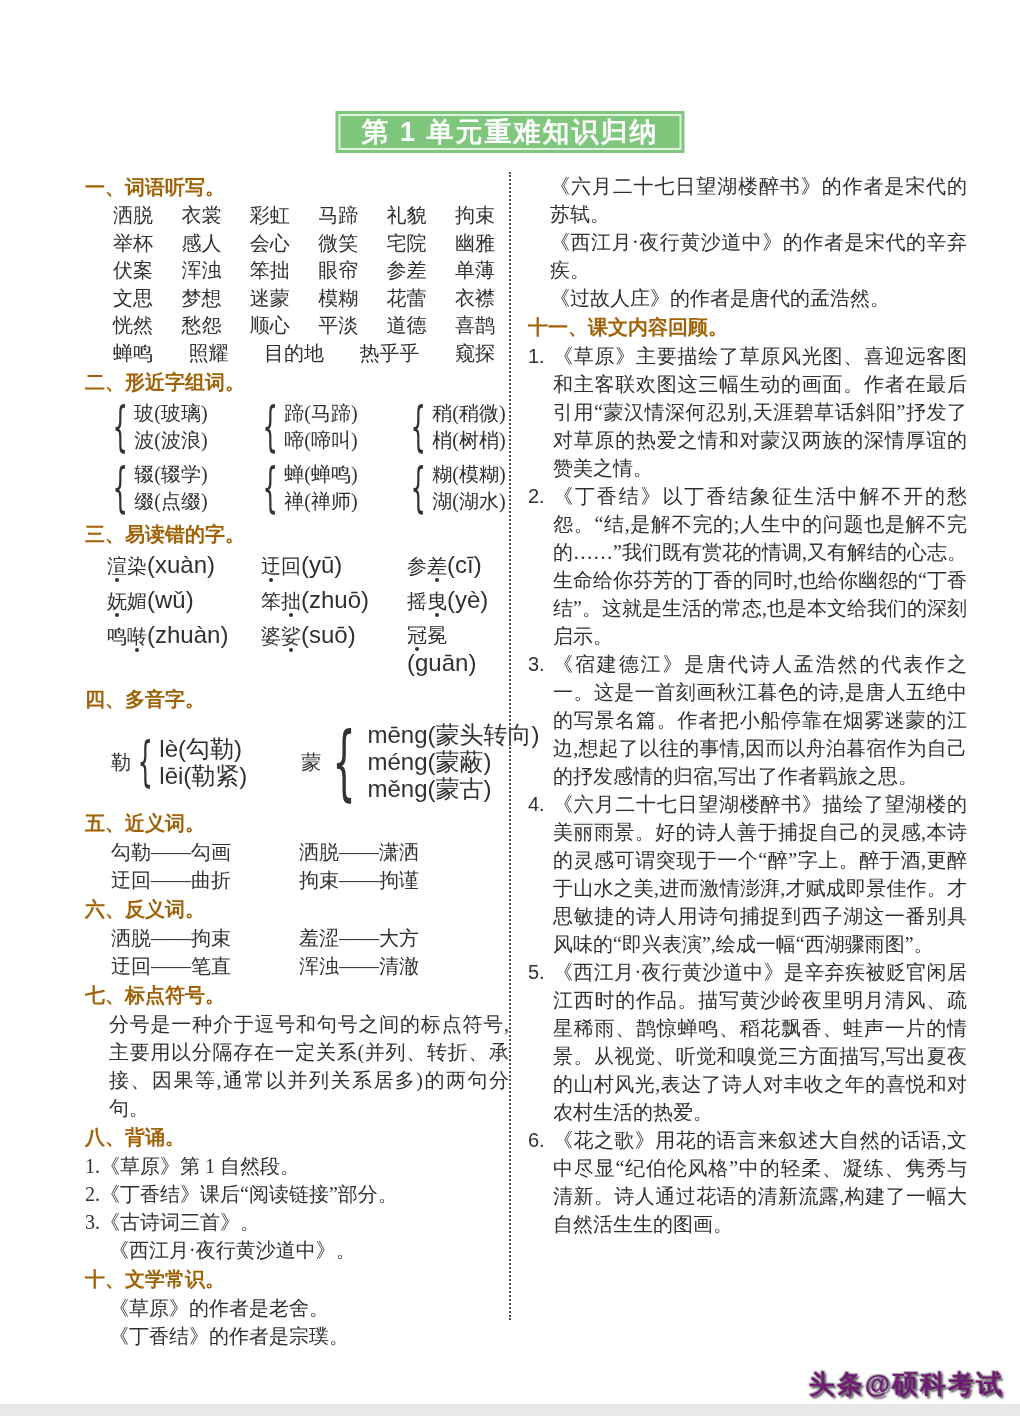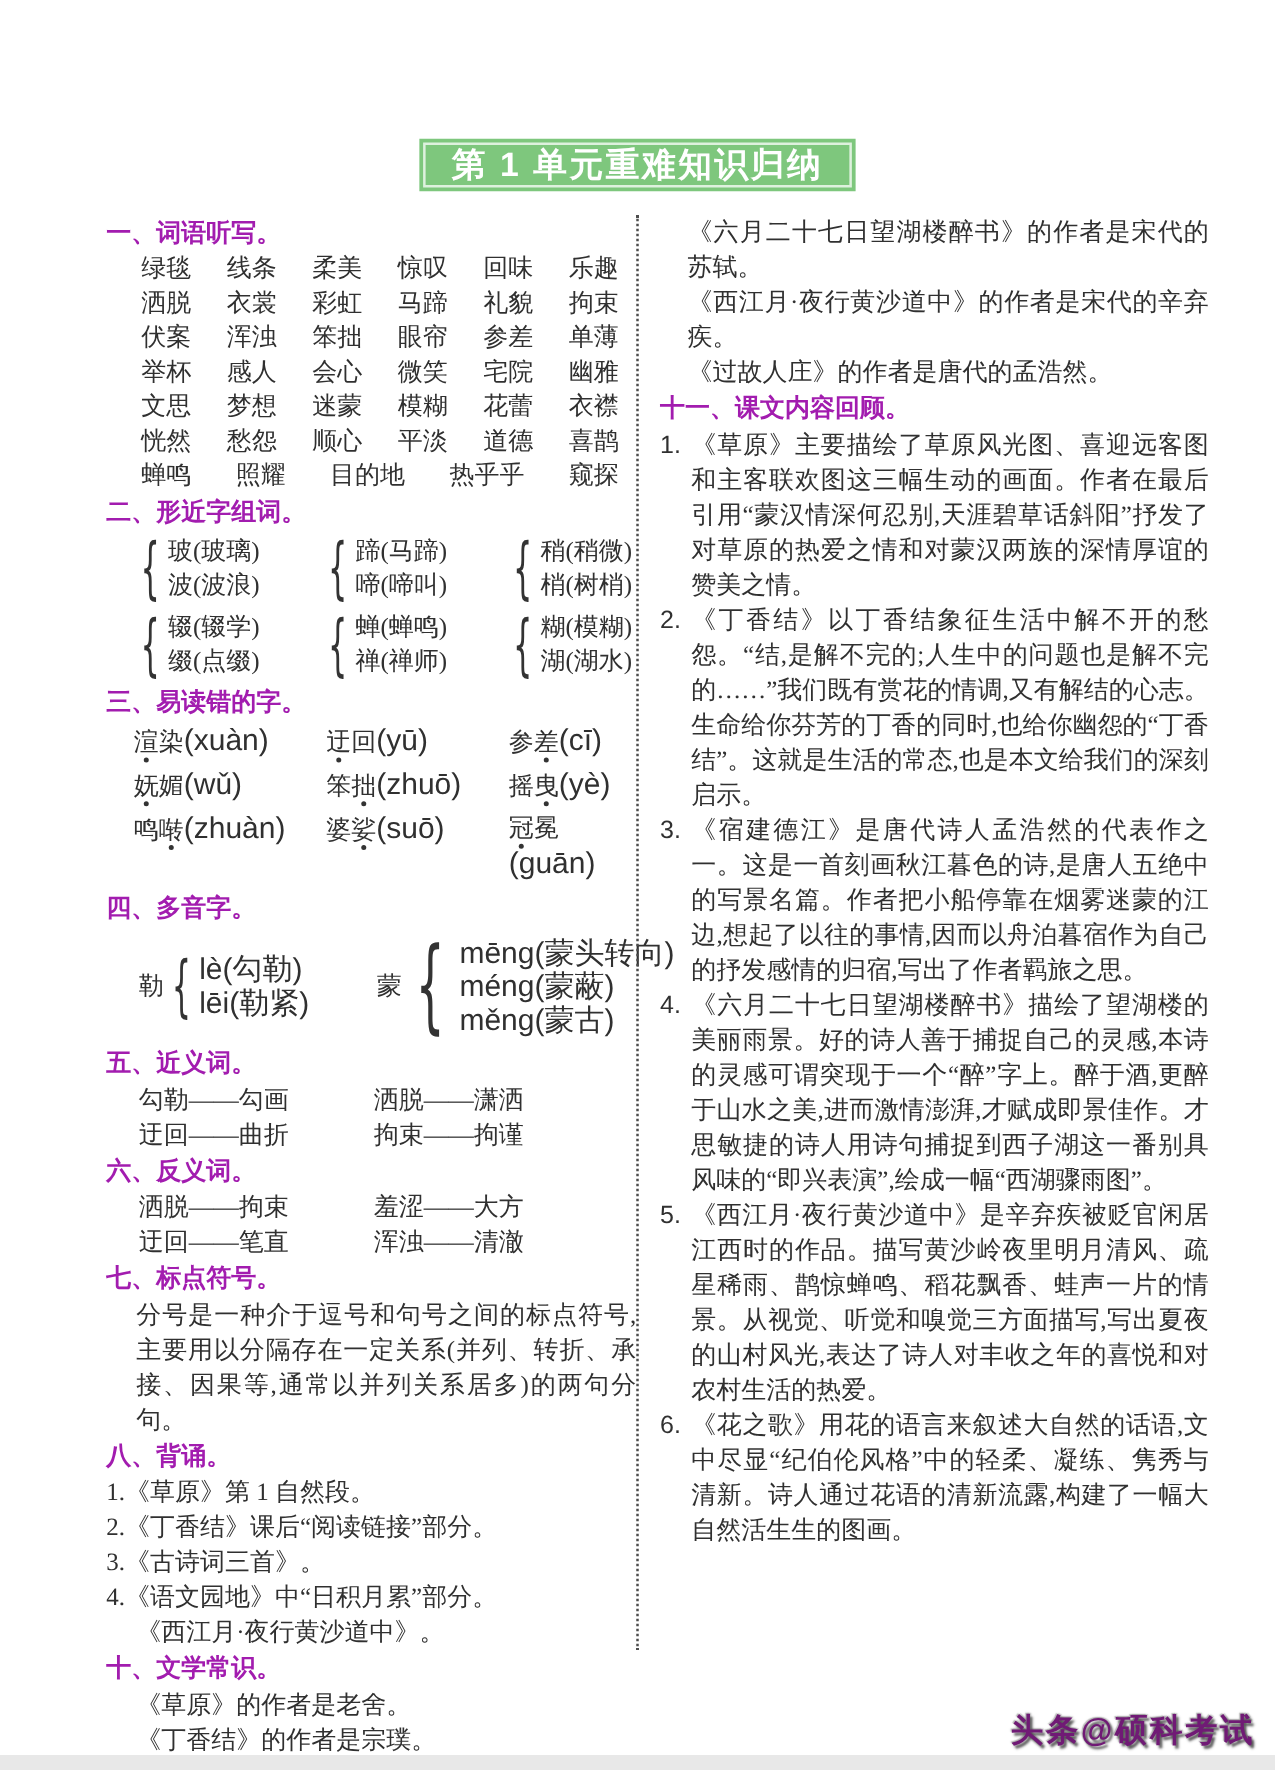--- a/index.html
+++ b/index.html
@@ -15,21 +15,21 @@
     font-family:"Liberation Sans","DejaVu Sans",sans-serif;
     font-weight:bold;font-size:27px;line-height:1.35;
     padding:3px 26px;letter-spacing:2px;white-space:nowrap;
     outline:2px solid rgba(255,255,255,.75);outline-offset:-5px;
   }
   .columns{position:absolute;left:85px;top:172px;width:882px;display:flex;align-items:flex-start;}
   .col-left{width:424px;flex:none;}
   .divider{flex:none;width:0;border-left:2px dotted #4d4d4d;height:1148px;}
   .col-right{flex:1;padding-left:17px;}
   .h{
-    color:#a21caf;font-weight:bold;
+    color:#a16207;font-weight:bold;
     font-family:"Liberation Sans","DejaVu Sans",sans-serif;
     font-size:20px;line-height:28px;margin:1px 0;
   }
   .indent{padding-left:24px;}
   .line{line-height:28px;}
   
   .s1-row{display:flex;justify-content:space-between;padding-left:28px;padding-right:14px;line-height:27.5px;}
   
   .s2-grid{display:grid;grid-template-columns:150px 148px 1fr;padding-left:22px;row-gap:7px;margin:4px 0 5px;}
   .pair-group{display:flex;align-items:center;}
@@ -76,50 +76,42 @@
   <div class="title-box">
     <span>第 1 单元重难知识归纳</span>
   </div>
 
   <div class="columns">
 
     <div class="col-left">
       <div class="h">一、词语听写。</div>
       <div id="s1-rows">
           <div class="s1-row">
-            <span>绿毯</span>
-            <span>线条</span>
-            <span>柔美</span>
-            <span>惊叹</span>
-            <span>回味</span>
-            <span>乐趣</span>
-          </div>
-          <div class="s1-row">
             <span>洒脱</span>
             <span>衣裳</span>
             <span>彩虹</span>
             <span>马蹄</span>
             <span>礼貌</span>
             <span>拘束</span>
           </div>
           <div class="s1-row">
+            <span>举杯</span>
+            <span>感人</span>
+            <span>会心</span>
+            <span>微笑</span>
+            <span>宅院</span>
+            <span>幽雅</span>
+          </div>
+          <div class="s1-row">
             <span>伏案</span>
             <span>浑浊</span>
             <span>笨拙</span>
             <span>眼帘</span>
             <span>参差</span>
             <span>单薄</span>
-          </div>
-          <div class="s1-row">
-            <span>举杯</span>
-            <span>感人</span>
-            <span>会心</span>
-            <span>微笑</span>
-            <span>宅院</span>
-            <span>幽雅</span>
           </div>
           <div class="s1-row">
             <span>文思</span>
             <span>梦想</span>
             <span>迷蒙</span>
             <span>模糊</span>
             <span>花蕾</span>
             <span>衣襟</span>
           </div>
           <div class="s1-row">
@@ -236,21 +228,20 @@
         </div>
 
       <div class="h">七、标点符号。</div>
       <div class="indent just line">分号是一种介于逗号和句号之间的标点符号,主要用以分隔存在一定关系(并列、转折、承接、因果等,通常以并列关系居多)的两句分句。</div>
 
       <div class="h">八、背诵。</div>
       <div id="s8-list">
           <div class="line">1.《草原》第 1 自然段。</div>
           <div class="line">2.《丁香结》课后“阅读链接”部分。</div>
           <div class="line">3.《古诗词三首》。</div>
-          <div class="line">4.《语文园地》中“日积月累”部分。</div>
         </div>
 
       <div id="s9-list">
           <div class="line indent">《西江月·夜行黄沙道中》。</div>
         </div>
 
       <div class="h">十、文学常识。</div>
       <div id="s10-left">
           <div class="line indent">《草原》的作者是老舍。</div>
           <div class="line indent">《丁香结》的作者是宗璞。</div>

